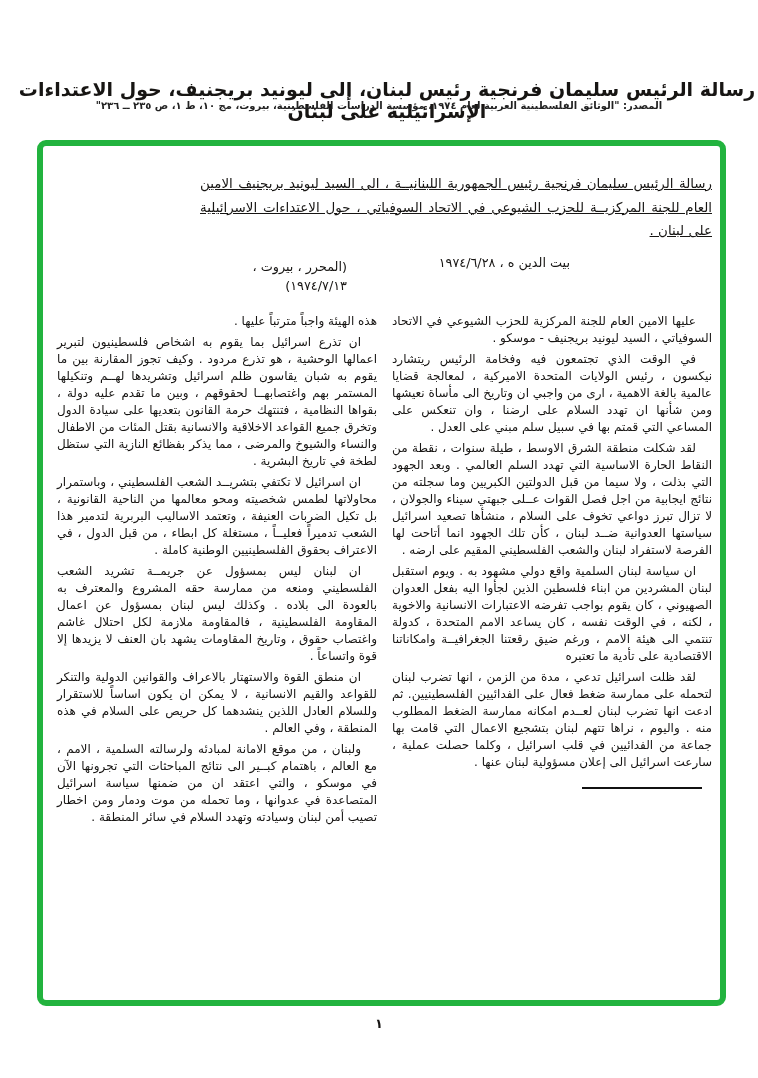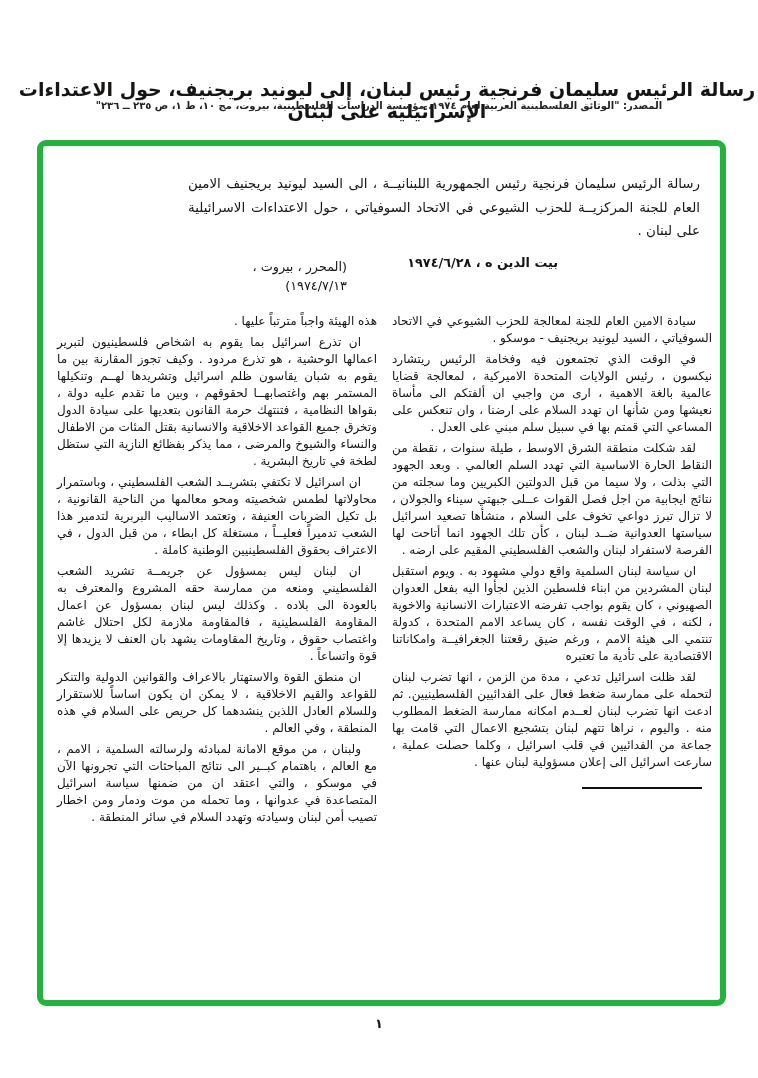--- a/index.html
+++ b/index.html
@@ -49,33 +49,33 @@
     inset: 0;
     padding: 26px 8px 8px 14px;
     overflow: hidden;
   }
 
   .letter-heading {
     width: 512px;
     font-size: 13.4px;
     line-height: 23.5px;
     text-align: justify;
-    margin: 0 12px 12px 0;
+    margin: 0 0 12px 0;
+    text-decoration: underline;
   }
 
   .datelines {
     position: relative;
     height: 54px;
     font-size: 12.8px;
   }
   .dateline-place {
     position: absolute;
-    right: 154px; top: 0;
+    right: 142px; top: 0;
     white-space: nowrap;
-    font-weight: bold;
   }
   .dateline-ref {
     position: absolute;
     left: 182px; top: 2px;
     width: 108px;
     line-height: 19px;
   }
 
   .columns {
     display: flex;
@@ -130,35 +130,35 @@
     <div class="letter-heading">رسالة الرئيس سليمان فرنجية رئيس الجمهورية اللبنانيــة ، الى السيد ليونيد بريجنيف الامين العام للجنة المركزيــة للحزب الشيوعي في الاتحاد السوفياتي ، حول الاعتداءات الاسرائيلية على لبنان .</div>
 
     <div class="datelines">
       <span class="dateline-place">بيت الدين ه ، ١٩٧٤/٦/٢٨</span>
       <span class="dateline-ref">(المحرر ، بيروت ، ١٩٧٤/٧/١٣)</span>
     </div>
 
     <div class="columns">
       <div class="col">
         <div>
-            <p>سيادة الامين العام للجنة لمعالجة للحزب الشيوعي في الاتحاد السوفياتي ، السيد ليونيد بريجنيف - موسكو .</p>
-            <p>في الوقت الذي تجتمعون فيه وفخامة الرئيس ريتشارد نيكسون ، رئيس الولايات المتحدة الاميركية ، لمعالجة قضايا عالمية بالغة الاهمية ، ارى من واجبي ان ألفتكم الى مأساة نعيشها ومن شأنها ان تهدد السلام على ارضنا ، وان تنعكس على المساعي التي قمتم بها في سبيل سلم مبني على العدل .</p>
+            <p>عليها الامين العام للجنة المركزية للحزب الشيوعي في الاتحاد السوفياتي ، السيد ليونيد بريجنيف - موسكو .</p>
+            <p>في الوقت الذي تجتمعون فيه وفخامة الرئيس ريتشارد نيكسون ، رئيس الولايات المتحدة الاميركية ، لمعالجة قضايا عالمية بالغة الاهمية ، ارى من واجبي ان وتاريخ الى مأساة نعيشها ومن شأنها ان تهدد السلام على ارضنا ، وان تنعكس على المساعي التي قمتم بها في سبيل سلم مبني على العدل .</p>
             <p>لقد شكلت منطقة الشرق الاوسط ، طيلة سنوات ، نقطة من النقاط الحارة الاساسية التي تهدد السلم العالمي . وبعد الجهود التي بذلت ، ولا سيما من قبل الدولتين الكبريين وما سجلته من نتائج ايجابية من اجل فصل القوات عــلى جبهتي سيناء والجولان ، لا تزال تبرز دواعي تخوف على السلام ، منشأها تصعيد اسرائيل سياستها العدوانية ضــد لبنان ، كأن تلك الجهود انما أتاحت لها الفرصة لاستفراد لبنان والشعب الفلسطيني المقيم على ارضه .</p>
             <p>ان سياسة لبنان السلمية واقع دولي مشهود به . ويوم استقبل لبنان المشردين من ابناء فلسطين الذين لجأوا اليه بفعل العدوان الصهيوني ، كان يقوم بواجب تفرضه الاعتبارات الانسانية والاخوية ، لكنه ، في الوقت نفسه ، كان يساعد الامم المتحدة ، كدولة تنتمي الى هيئة الامم ، ورغم ضيق رقعتنا الجغرافيــة وامكاناتنا الاقتصادية على تأدية ما تعتبره</p>
             <p>لقد ظلت اسرائيل تدعي ، مدة من الزمن ، انها تضرب لبنان لتحمله على ممارسة ضغط فعال على الفدائيين الفلسطينيين. ثم ادعت انها تضرب لبنان لعــدم امكانه ممارسة الضغط المطلوب منه . واليوم ، نراها تتهم لبنان بتشجيع الاعمال التي قامت بها جماعة من الفدائيين في قلب اسرائيل ، وكلما حصلت عملية ، سارعت اسرائيل الى إعلان مسؤولية لبنان عنها .</p>
           </div>
         <div class="fn-rule"></div>
       </div>
       <div class="col no-first-indent">
         <div>
             <p>هذه الهيئة واجباً مترتباً عليها .</p>
             <p>ان تذرع اسرائيل بما يقوم به اشخاص فلسطينيون لتبرير اعمالها الوحشية ، هو تذرع مردود . وكيف تجوز المقارنة بين ما يقوم به شبان يقاسون ظلم اسرائيل وتشريدها لهــم وتنكيلها المستمر بهم واغتصابهــا لحقوقهم ، وبين ما تقدم عليه دولة ، بقواها النظامية ، فتنتهك حرمة القانون بتعديها على سيادة الدول وتخرق جميع القواعد الاخلاقية والانسانية بقتل المئات من الاطفال والنساء والشيوخ والمرضى ، مما يذكر بفظائع النازية التي ستظل لطخة في تاريخ البشرية .</p>
             <p>ان اسرائيل لا تكتفي بتشريــد الشعب الفلسطيني ، وباستمرار محاولاتها لطمس شخصيته ومحو معالمها من الناحية القانونية ، بل تكيل الضربات العنيفة ، وتعتمد الاساليب البربرية لتدمير هذا الشعب تدميراً فعليــاً ، مستغلة كل ابطاء ، من قبل الدول ، في الاعتراف بحقوق الفلسطينيين الوطنية كاملة .</p>
             <p>ان لبنان ليس بمسؤول عن جريمــة تشريد الشعب الفلسطيني ومنعه من ممارسة حقه المشروع والمعترف به بالعودة الى بلاده . وكذلك ليس لبنان بمسؤول عن اعمال المقاومة الفلسطينية ، فالمقاومة ملازمة لكل احتلال غاشم واغتصاب حقوق ، وتاريخ المقاومات يشهد بان العنف لا يزيدها إلا قوة واتساعاً .</p>
-            <p>ان منطق القوة والاستهتار بالاعراف والقوانين الدولية والتنكر للقواعد والقيم الاخلاقية ، لا يمكن ان يكون اساساً للاستقرار وللسلام العادل اللذين ينشدهما كل حريص على السلام في هذه المنطقة ، وفي العالم .</p>
+            <p>ان منطق القوة والاستهتار بالاعراف والقوانين الدولية والتنكر للقواعد والقيم الانسانية ، لا يمكن ان يكون اساساً للاستقرار وللسلام العادل اللذين ينشدهما كل حريص على السلام في هذه المنطقة ، وفي العالم .</p>
             <p>ولبنان ، من موقع الامانة لمبادئه ولرسالته السلمية ، الامم ، مع العالم ، باهتمام كبــير الى نتائج المباحثات التي تجرونها الآن في موسكو ، والتي اعتقد ان من ضمنها سياسة اسرائيل المتصاعدة في عدوانها ، وما تحمله من موت ودمار ومن اخطار تصيب أمن لبنان وسيادته وتهدد السلام في سائر المنطقة .</p>
           </div>
       </div>
     </div>
 
   </div>
 </div>
 
 <div class="page-number">١</div>
 

